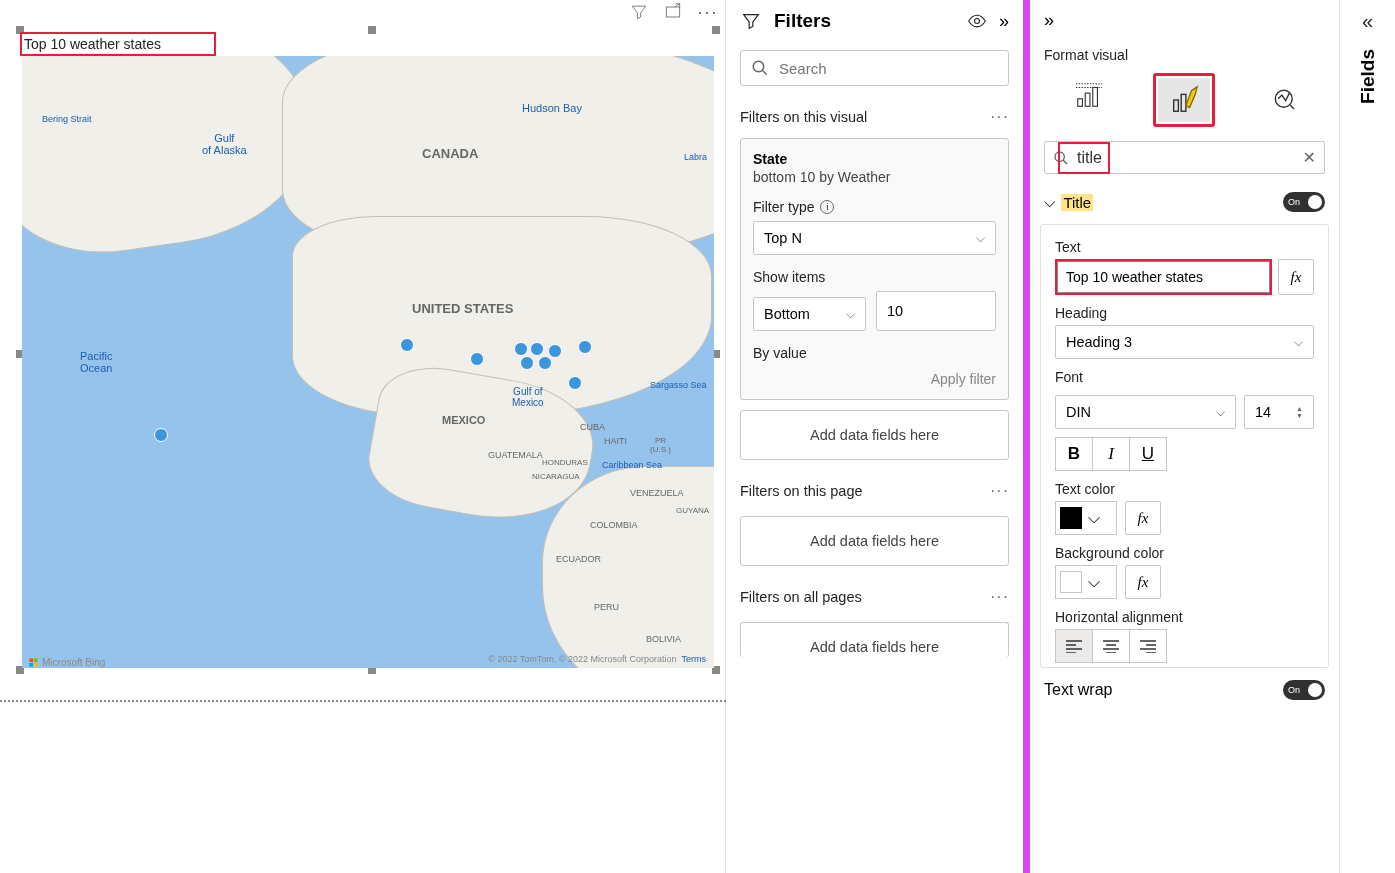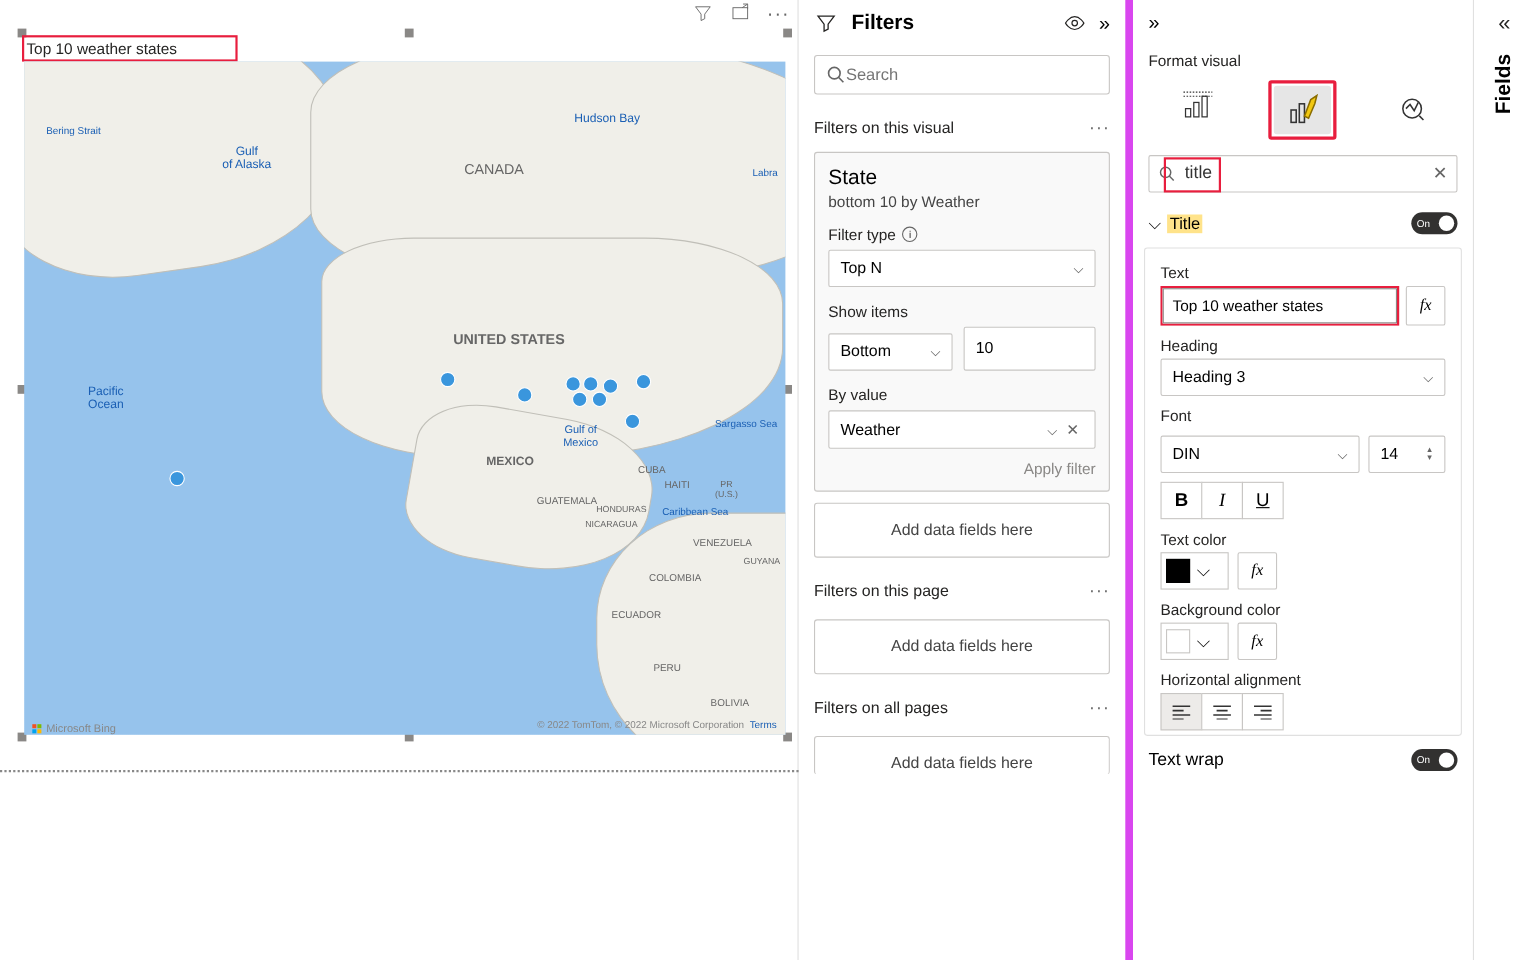--- a/index.html
+++ b/index.html
@@ -19,26 +19,26 @@
 .mdot { position: absolute; width: 14px; height: 14px; border-radius: 50%; background: #3a96dd; border: 1px solid #fff; }
 .map-attrib { position: absolute; bottom: 0; left: 6px; font-size: 10px; color: #888; display: flex; align-items: center; gap: 3px; }
 .map-copy { position: absolute; bottom: 4px; right: 8px; font-size: 9px; color: #888; }
 .sel-handle { position: absolute; width: 8px; height: 8px; background: #8a8886; }
 .dotted { border-top: 2px dotted #888; width: 726px; position: absolute; top: 700px; left: 0; }
 
 .filters-pane { width: 304px; border-right: 7px solid #d946ef; padding: 0; }
 .pane-header { display: flex; align-items: center; padding: 10px 14px; gap: 12px; }
 .pane-header h2 { font-size: 19px; font-weight: 600; flex: 1; }
 .pane-icon { width: 22px; height: 22px; stroke: #252423; fill: none; stroke-width: 1.3; }
-.search-box { margin: 8px 14px; border: 1px solid #c8c6c4; border-radius: 3px; display: flex; align-items: center; padding: 8px 10px; }
+.search-box { margin: 8px 14px; border: 1px solid #c8c6c4; border-radius: 3px; display: flex; align-items: center; padding: 8px 10px; gap: 10px; }
 .search-box input { border: none; outline: none; font-size: 15px; flex: 1; }
 .section-head { display: flex; align-items: center; justify-content: space-between; padding: 14px 14px 8px; font-size: 14.5px; color: #252423; }
 .section-head .dots { font-size: 16px; }
 .filter-card { margin: 4px 14px 10px; border: 1px solid #c8c6c4; border-radius: 3px; background: #f9f9f9; padding: 12px; }
-.filter-card .fname { font-weight: 400; font-size: 19px; }
+.filter-card .fname { font-weight: 700; font-size: 14px; }
 .filter-card .fdesc { font-size: 14px; color: #444; margin-top: 2px; }
 .flabel { font-size: 14px; color: #252423; margin-top: 14px; display: flex; align-items: center; gap: 6px; }
 .info-circ { width: 14px; height: 14px; border: 1.2px solid #666; border-radius: 50%; font-size: 9px; display: inline-flex; align-items: center; justify-content: center; }
 .select { margin-top: 6px; border: 1px solid #c8c6c4; border-radius: 2px; background: #fff; padding: 8px 10px; font-size: 14.5px; display: flex; align-items: center; justify-content: space-between; cursor: pointer; }
 .select .chev { font-size: 12px; color: #666; }
 .show-items { display: flex; gap: 10px; margin-top: 6px; }
 .show-items .select { flex: 1; }
 .num-input { border: 1px solid #c8c6c4; border-radius: 2px; background: #fff; padding: 8px 10px; font-size: 14.5px; width: 120px; }
 .byval-row { display: flex; align-items: center; gap: 6px; }
 .byval-row .select { flex: 1; }
@@ -119,21 +119,21 @@
     <div class="sel-handle" style="left:-4px;top:50%"></div>
     <div class="sel-handle" style="right:-4px;top:50%"></div>
     <div class="visual-title">Top 10 weather states</div>
     <div class="red-box title-red"></div>
     <div class="map">
       <div class="landmass" style="top:-40px;left:-30px;width:320px;height:230px;border-radius:40% 60% 50% 40%;transform:rotate(-8deg)"></div>
       <div class="landmass" style="top:-20px;left:260px;width:500px;height:220px;border-radius:30% 50% 40% 30%"></div>
       <div class="landmass" style="top:160px;left:270px;width:420px;height:200px;border-radius:20% 30% 50% 30%"></div>
       <div class="landmass" style="top:320px;left:350px;width:220px;height:140px;border-radius:30% 40% 50% 30%;transform:rotate(10deg)"></div>
       <div class="landmass" style="top:410px;left:520px;width:260px;height:240px;border-radius:40% 20% 30% 50%"></div>
-      <div class="ml" style="top:90px;left:400px;font-weight:400;font-size:13px">CANADA</div>
+      <div class="ml" style="top:90px;left:400px;font-weight:700;font-size:13px">CANADA</div>
       <div class="ml" style="top:245px;left:390px;font-weight:700;font-size:13px">UNITED STATES</div>
       <div class="ml" style="top:358px;left:420px;font-weight:700">MEXICO</div>
       <div class="ml mlb" style="top:76px;left:180px;white-space:pre">Gulf
 of Alaska</div>
       <div class="ml mlb" style="top:58px;left:20px;font-size:9px">Bering Strait</div>
       <div class="ml mlb" style="top:46px;left:500px">Hudson Bay</div>
       <div class="ml mlb" style="top:96px;left:662px;font-size:9px">Labra</div>
       <div class="ml mlb" style="top:294px;left:58px;white-space:pre">Pacific
 Ocean</div>
       <div class="ml mlb" style="top:330px;left:490px;white-space:pre;font-size:10px">Gulf of
@@ -217,26 +217,20 @@
       </div>
     <div class="flabel">Show items</div>
     <div class="show-items">
       <div class="select">
           <span>Bottom</span>
           <span class="chev">⌵</span>
         </div>
       <input class="num-input" value="10" style="">
     </div>
     <div class="flabel">By value</div>
-    <div class="byval-row">
-      <div class="select">
-          <span>Weather</span>
-          <span><span class="chev">⌵</span>&nbsp;<span class="xbtn">✕</span></span>
-        </div>
-    </div>
     <div class="apply">Apply filter</div>
   </div>
   <div class="drop-field">Add data fields here</div>
   <div class="section-head">
     <span>Filters on this page</span>
     <span class="dots">···</span>
   </div>
   <div class="drop-field">Add data fields here</div>
   <div class="section-head">
     <span>Filters on all pages</span>

